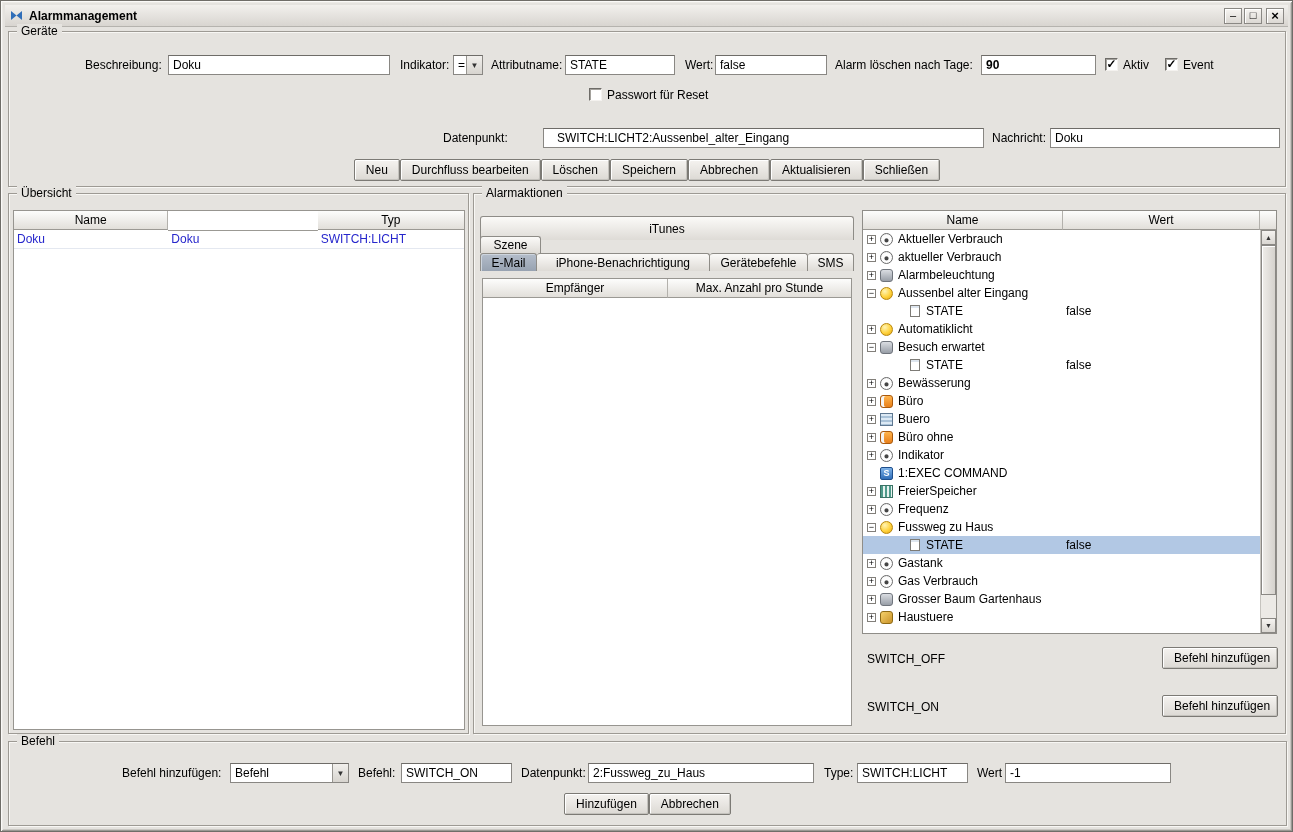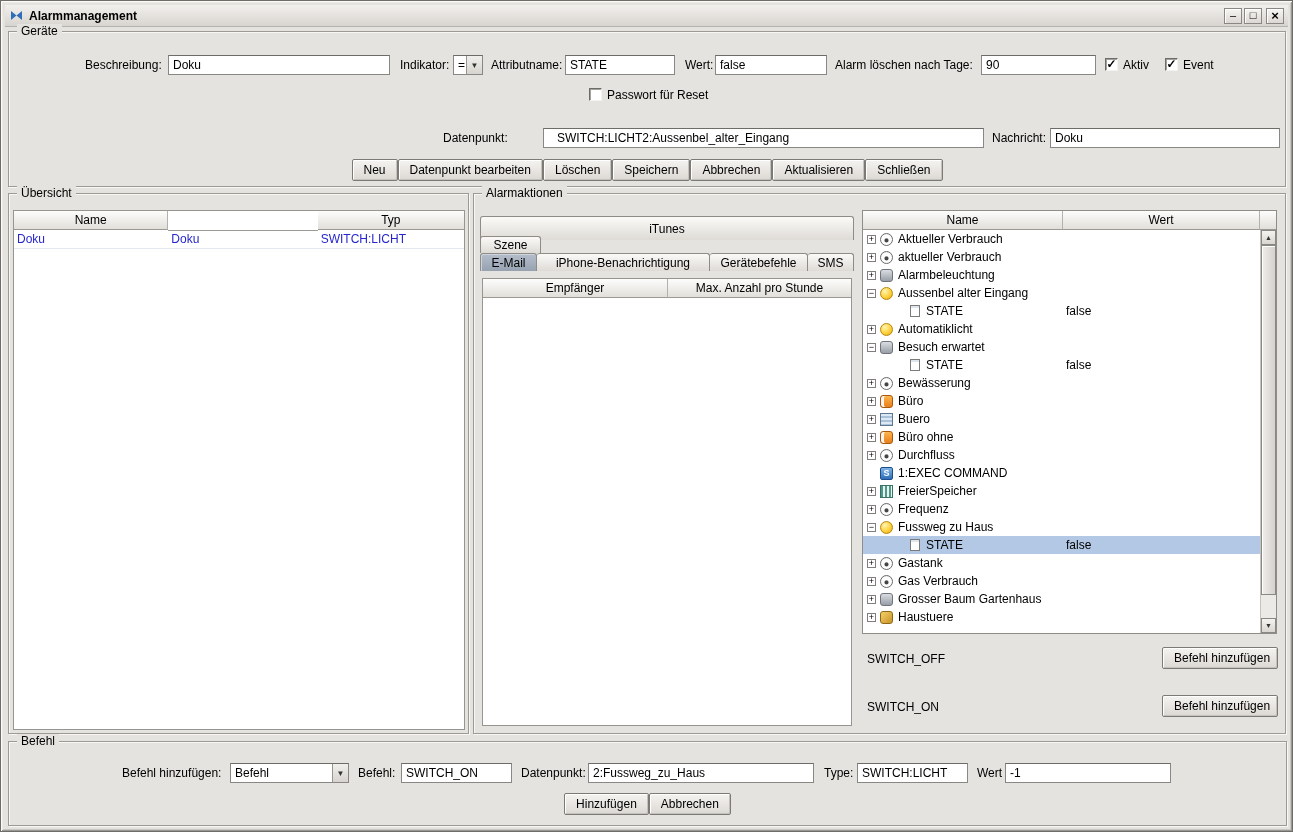--- a/index.html
+++ b/index.html
@@ -162,38 +162,38 @@
       <span class="combo-btn">▼</span>
     </span>
 
     <span class="lbl" style="left:482px; top:23px;">Attributname:</span>
     <span class="tf" style="left:556px; top:23px; width:110px;">STATE</span>
 
     <span class="lbl" style="left:676px; top:23px;">Wert:</span>
     <span class="tf" style="left:706px; top:23px; width:112px;">false</span>
 
     <span class="lbl" style="left:826px; top:23px;">Alarm löschen nach Tage:</span>
-    <span class="tf" style="left:972px; top:23px; width:115px;">90</span>
+    <span class="tf" style="left:972px; top:23px; width:115px;font-weight:bold;">90</span>
 
     <span class="checkbox checked" style="left:1096px; top:26px;"></span>
     <span class="lbl" style="left:1114px; top:23px;">Aktiv</span>
     <span class="checkbox checked" style="left:1156px; top:26px;"></span>
     <span class="lbl" style="left:1174px; top:23px;">Event</span>
 
     <span class="checkbox" style="left:580px; top:56px;"></span>
     <span class="lbl" style="left:598px; top:53px;">Passwort für Reset</span>
 
     <span class="lbl" style="left:434px; top:96px;">Datenpunkt:</span>
     <span class="tf" style="left:534px; top:96px; width:441px;padding-left:13px;">SWITCH:LICHT2:Aussenbel_alter_Eingang</span>
     <span class="lbl" style="left:983px; top:96px;">Nachricht:</span>
     <span class="tf" style="left:1041px; top:96px; width:230px;">Doku</span>
 
     <div class="btn-row" style="top:127px;">
       <button class="btn">Neu</button>
-      <button class="btn">Datenpunkt bearbeiten</button>
+      <button class="btn">Durchfluss bearbeiten</button>
       <button class="btn">Löschen</button>
       <button class="btn">Speichern</button>
       <button class="btn">Abbrechen</button>
       <button class="btn">Aktualisieren</button>
       <button class="btn">Schließen</button>
     </div>
   </div>
 
   <div class="group" style="left:7px; top:192px; width:461px; height:541px;">
     <span class="group-title">Übersicht</span>
@@ -301,21 +301,21 @@
             <span class="tree-label">Buero</span>
           </div>
           <div class="tree-row lvl0">
             <span class="expander plus"></span>
             <span class="tree-icon" data-icon="thermo"></span>
             <span class="tree-label">Büro ohne</span>
           </div>
           <div class="tree-row lvl0">
             <span class="expander plus"></span>
             <span class="tree-icon" data-icon="meter"></span>
-            <span class="tree-label">Durchfluss</span>
+            <span class="tree-label">Indikator</span>
           </div>
           <div class="tree-row lvl0">
             <span class="expander none"></span>
             <span class="tree-icon" data-icon="exec"></span>
             <span class="tree-label">1:EXEC COMMAND</span>
           </div>
           <div class="tree-row lvl0">
             <span class="expander plus"></span>
             <span class="tree-icon" data-icon="memory"></span>
             <span class="tree-label">FreierSpeicher</span>

